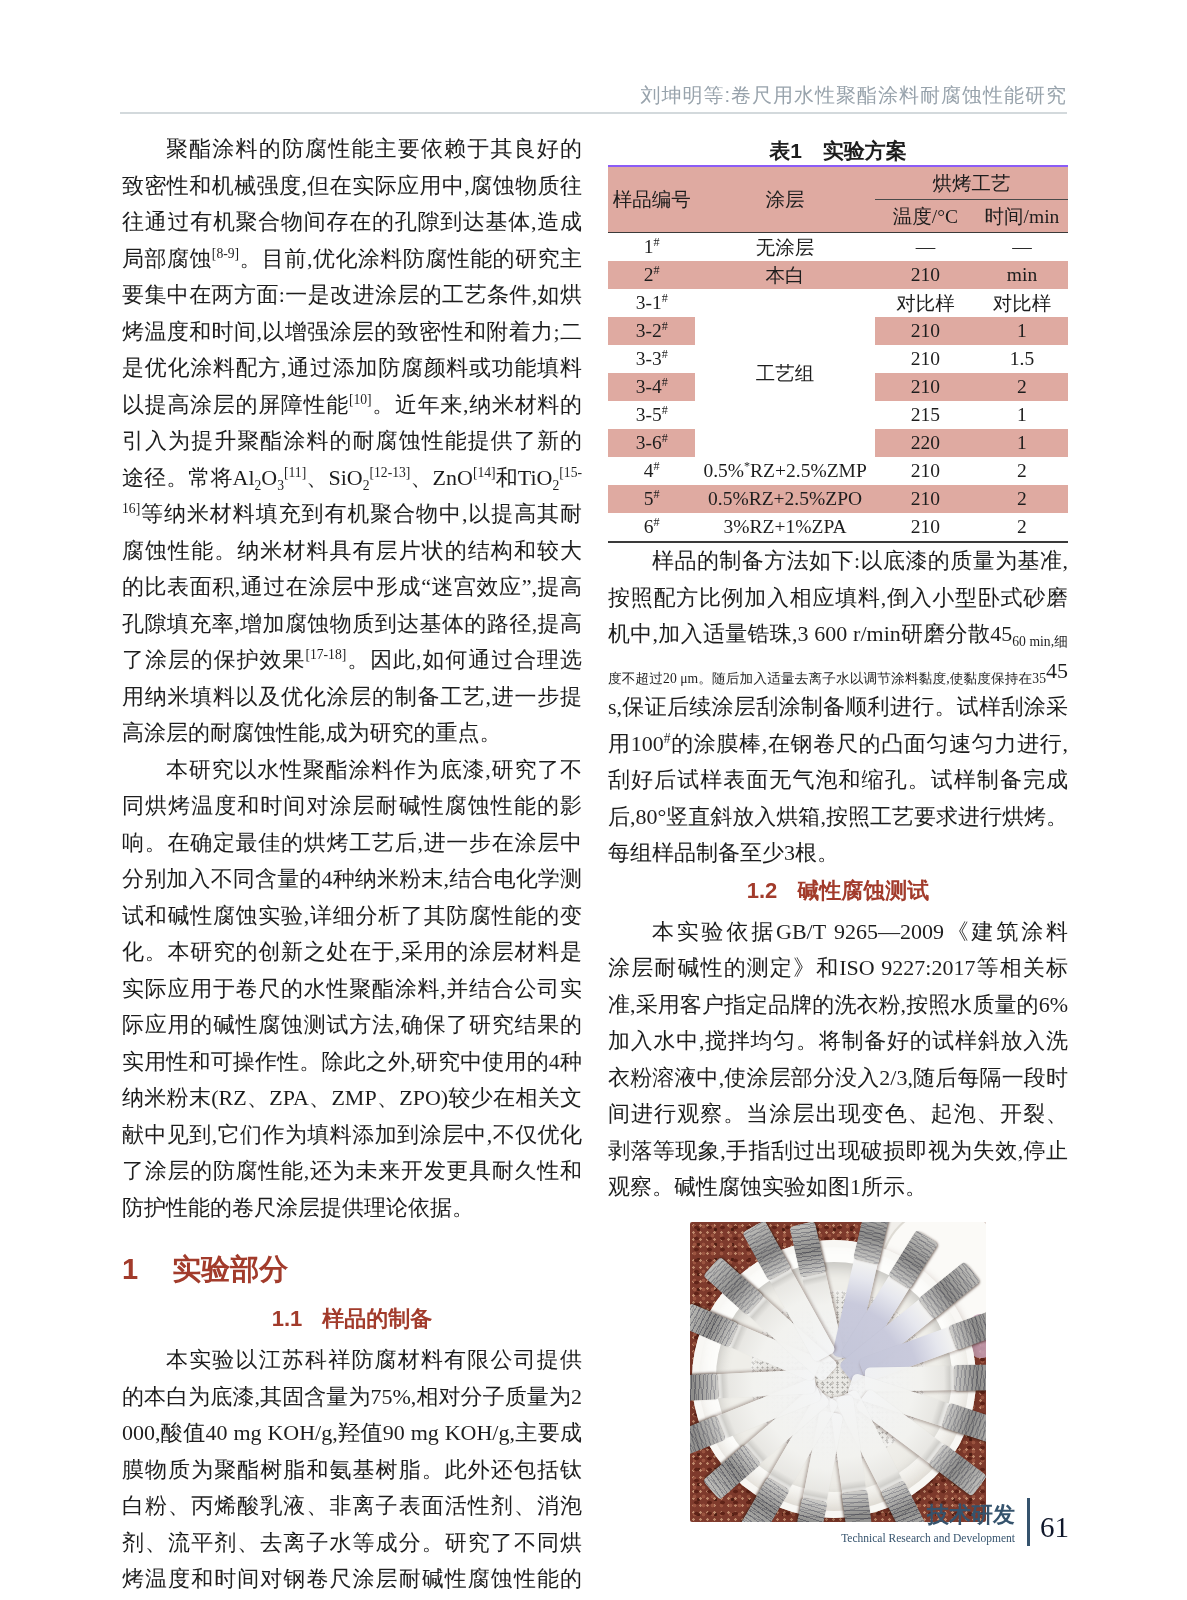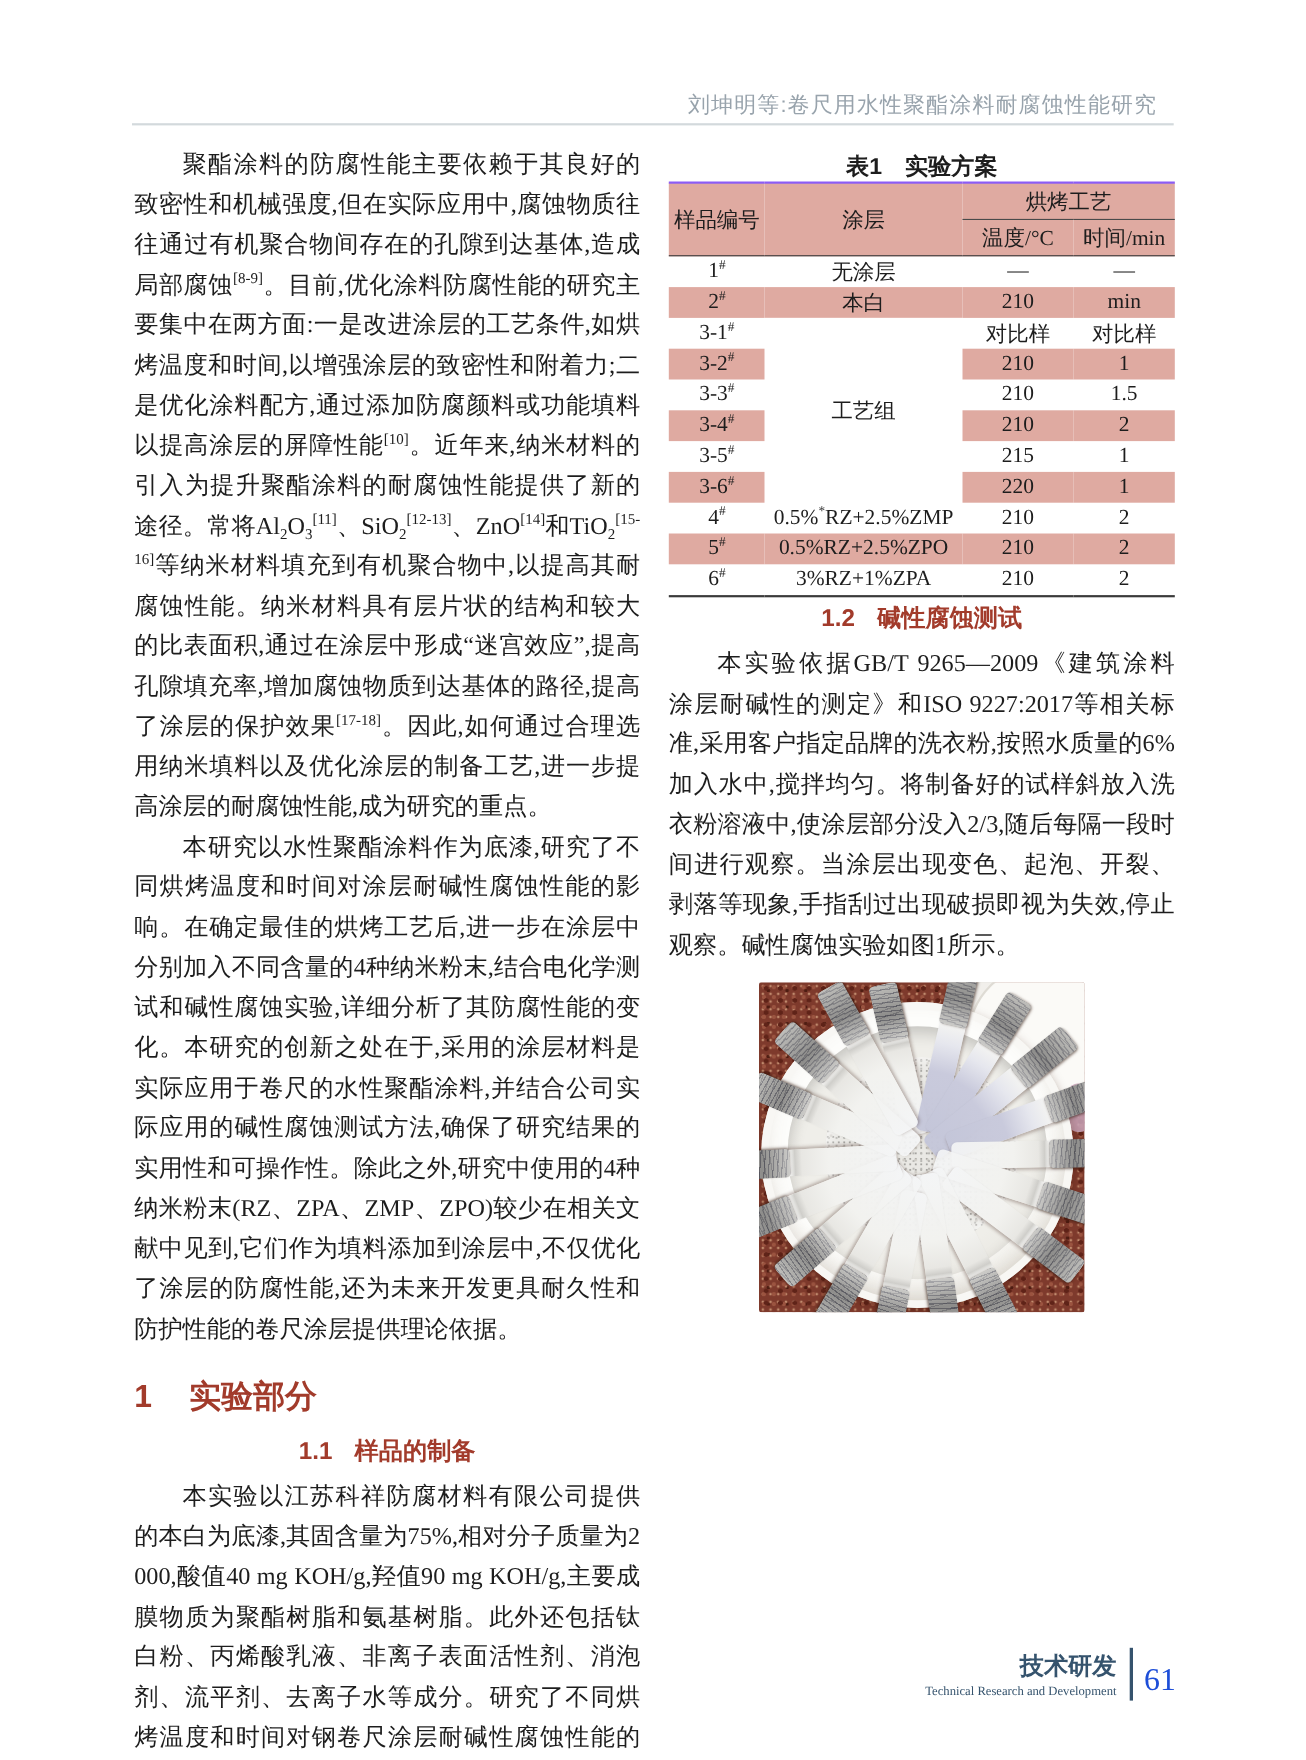--- a/index.html
+++ b/index.html
@@ -1,20 +1,20 @@
 <!DOCTYPE html>
 <html><head>
 <meta charset="utf-8">
 <style>
   html,body{margin:0;padding:0;background:#ffffff;}
   #page{position:relative;width:1187px;height:1600px;background:#ffffff;overflow:hidden;
         font-family:"Liberation Serif","DejaVu Serif",serif;color:#1d1d1d;}
 
   
-  #running-head{position:absolute;top:82px;left:120px;right:135px;text-align:right;
+  #running-head{position:absolute;top:82px;left:120px;right:120px;text-align:right;
     font-family:"Liberation Sans","DejaVu Sans",sans-serif;font-size:20px;color:#98a3ac;letter-spacing:1px;}
   #head-rule{position:absolute;top:112px;left:120px;right:120px;height:2px;background:#d3d9dc;}
 
   
   #content{position:absolute;top:131px;left:122px;width:946px;display:flex;gap:26px;}
   .col{width:460px;}
 
   p.body{margin:0;font-size:22px;line-height:36.5px;text-align:justify;text-indent:2em;}
   p.body sup, .tbl sup{font-size:0.62em;vertical-align:super;line-height:0;}
   p.body sub{font-size:0.62em;vertical-align:sub;line-height:0;}
@@ -78,21 +78,21 @@
        repeating-linear-gradient(97deg,rgba(35,35,50,.5) 0 1px,transparent 1px 4px),
        repeating-linear-gradient(84deg,rgba(35,35,50,.3) 0 1px,transparent 1px 6px);
      box-shadow:0 1px 2px rgba(40,20,10,.35);}
 
   
   #footer{position:absolute;top:1498px;right:118px;display:flex;align-items:center;}
   .f-left{text-align:right;color:#35536d;}
   .f-zh{font-family:"Liberation Sans","DejaVu Sans",sans-serif;font-size:22px;font-weight:bold;}
   .f-en{font-size:11.5px;margin-top:2px;}
   .f-bar{width:3px;height:48px;background:#35536d;margin:0 10px 0 12px;}
-  .f-num{font-size:29px;color:#1d4ed8;align-self:flex-end;padding-bottom:2px;}
+  .f-num{font-size:29px;color:#0f172a;align-self:flex-end;padding-bottom:2px;}
 </style>
 </head>
 <body>
 
 <div id="page">
 
   <div id="running-head">刘坤明等:卷尺用水性聚酯涂料耐腐蚀性能研究</div>
   <div id="head-rule"></div>
 
   <div id="content">
@@ -190,20 +190,21 @@
               <tr>
                 <td class="c-id">6<sup>#</sup></td>
                 <td>3%RZ+1%ZPA</td>
                 <td>210</td>
                 <td>2</td>
               </tr>
             </tbody>
         </table>
       </div>
 
+      <p class="body mt14">样品的制备方法如下:以底漆的质量为基准,按照配方比例加入相应填料,倒入小型卧式砂磨机中,加入适量锆珠,3 600 r/min研磨分散45<sub>60 min,细度不超过20 μm。随后加入适量去离子水以调节涂料黏度,使黏度保持在35</sub>45 s,保证后续涂层刮涂制备顺利进行。试样刮涂采用100<sup>#</sup>的涂膜棒,在钢卷尺的凸面匀速匀力进行,刮好后试样表面无气泡和缩孔。试样制备完成后,80°竖直斜放入烘箱,按照工艺要求进行烘烤。每组样品制备至少3根。</p>
       <div class="h2">
         <span class="num">1.2</span><span>碱性腐蚀测试</span>
       </div>
       <p class="body">本实验依据GB/T 9265—2009《建筑涂料　涂层耐碱性的测定》和ISO 9227:2017等相关标准,采用客户指定品牌的洗衣粉,按照水质量的6%加入水中,搅拌均匀。将制备好的试样斜放入洗衣粉溶液中,使涂层部分没入2/3,随后每隔一段时间进行观察。当涂层出现变色、起泡、开裂、剥落等现象,手指刮过出现破损即视为失效,停止观察。碱性腐蚀实验如图1所示。</p>
 
       <div class="figure">
         <div id="photo">
           <div class="lid"></div>
           <div class="blob"></div>
           <div class="bucket"></div>

